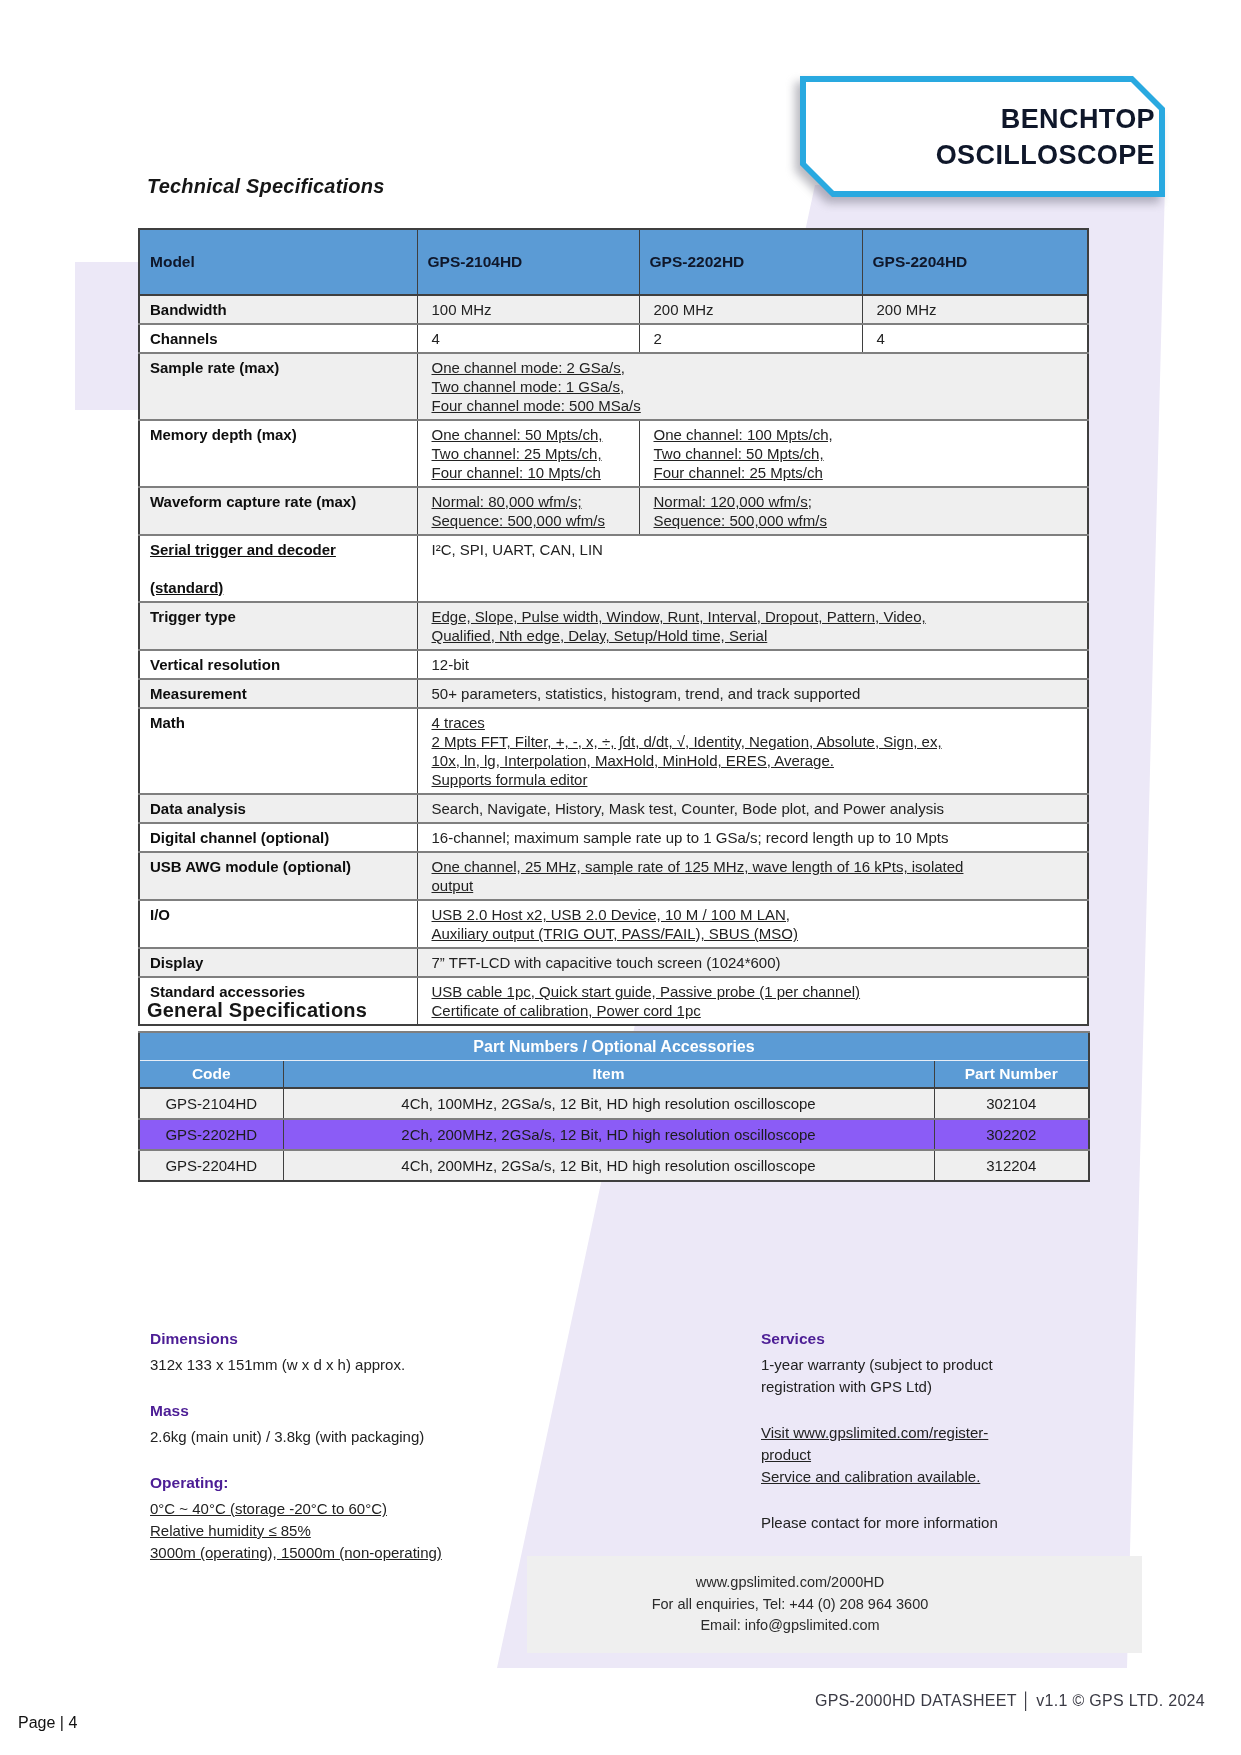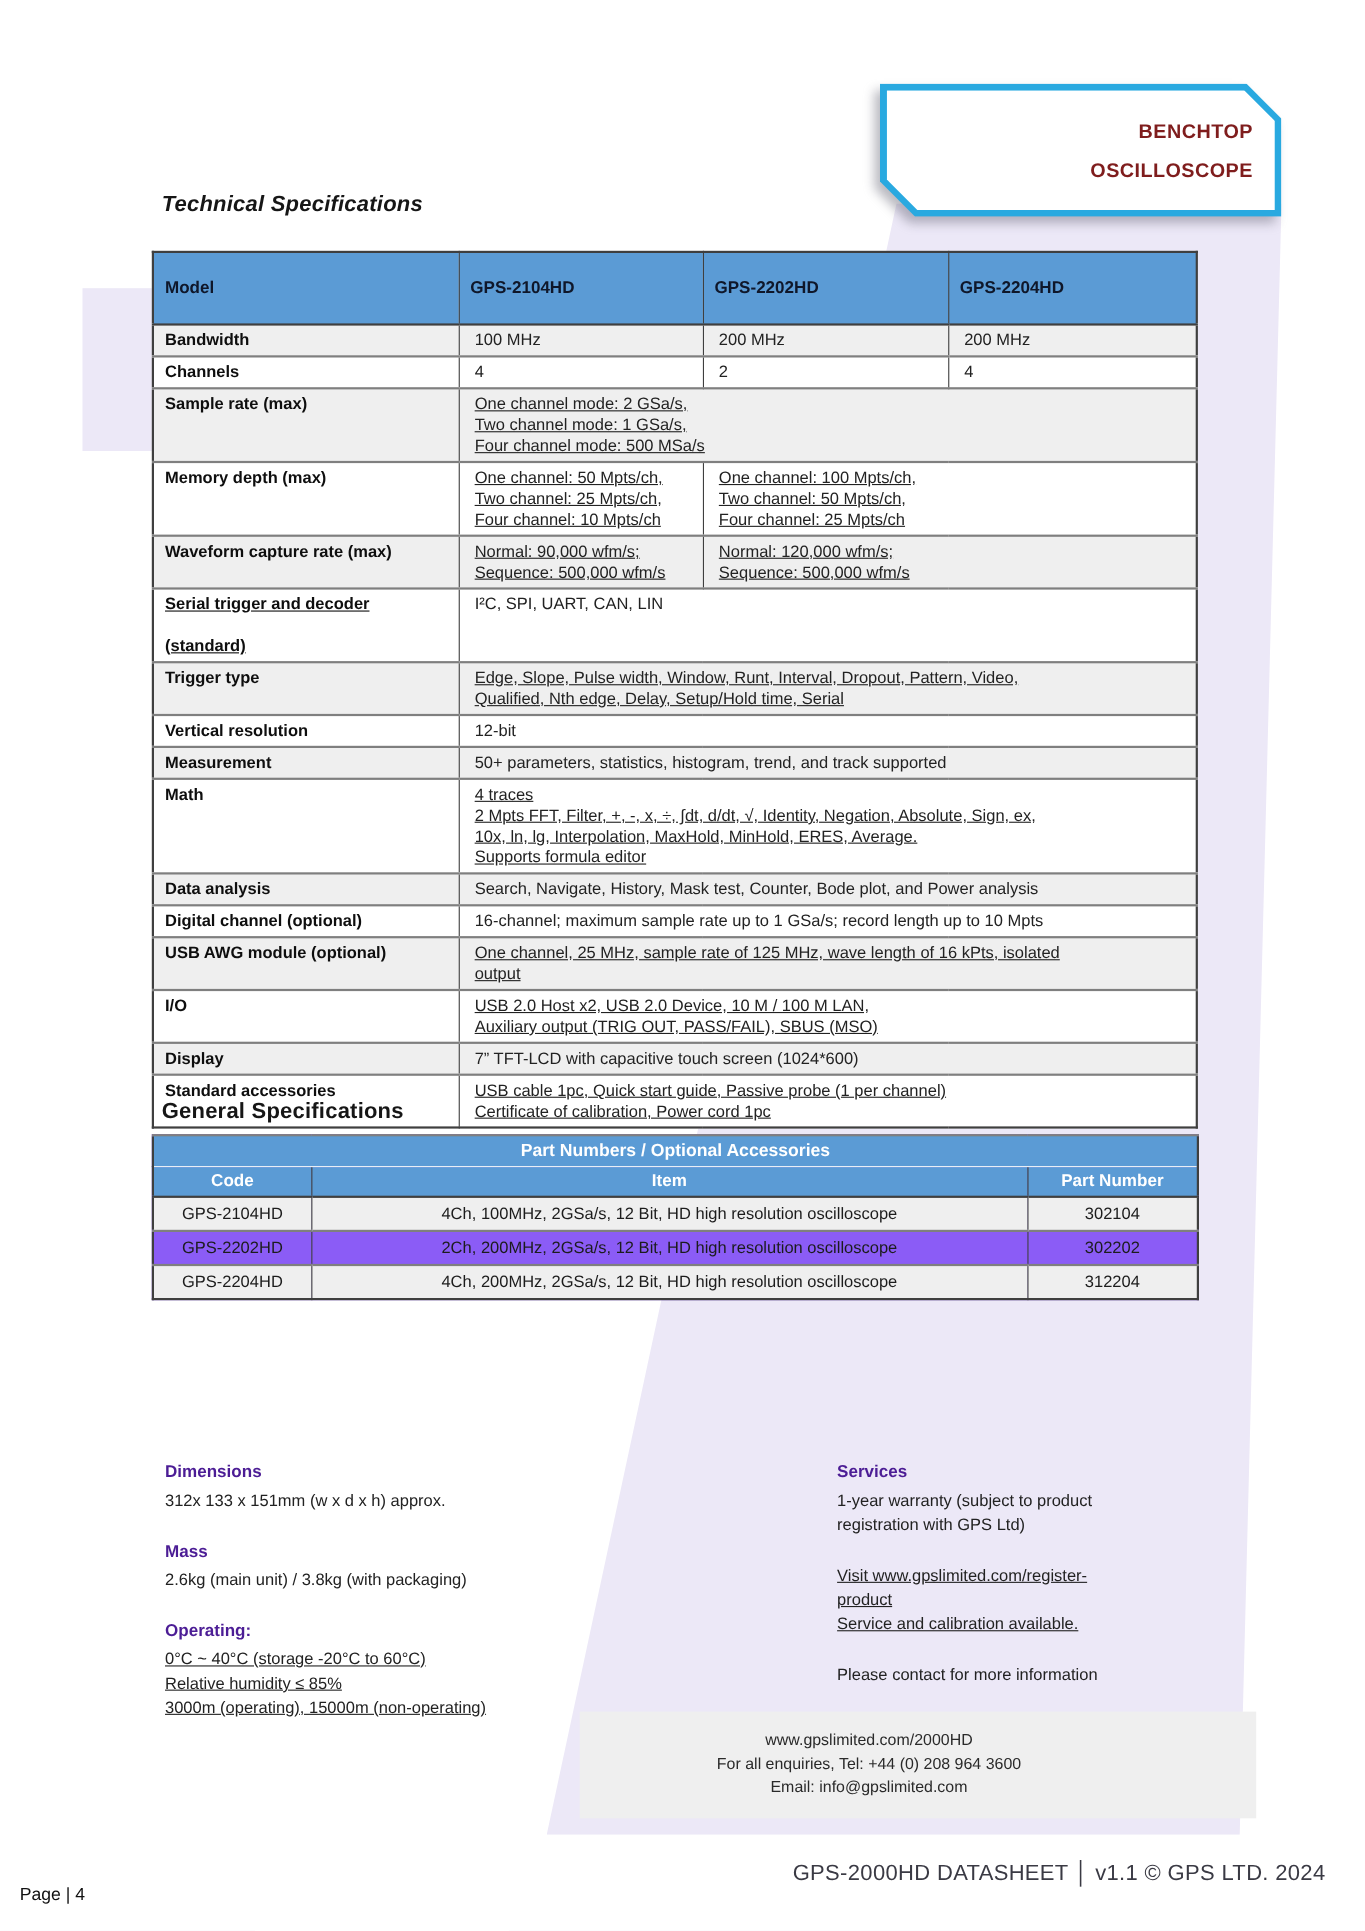--- a/index.html
+++ b/index.html
@@ -29,21 +29,21 @@
   }
   .badge-outer {
     position:relative; width:100%; height:100%; background:#29A9E0;
     clip-path: polygon(0 0, calc(100% - 32px) 0, 100% 32px, 100% 100%, 32px 100%, 0 calc(100% - 32px));
   }
   .badge-inner {
     position:absolute; inset:6px; background:#ffffff;
     clip-path: polygon(0 0, calc(100% - 28px) 0, 100% 28px, 100% 100%, 28px 100%, 0 calc(100% - 28px));
     display:flex; align-items:center; justify-content:flex-end;
   }
-  .badge-text { text-align:right; padding-right:20px; font-weight:bold; font-size:18px; line-height:36px; color:#7f1d1d; letter-spacing:0.4px; }
+  .badge-text { text-align:right; padding-right:4px; font-weight:bold; font-size:27px; line-height:36px; color:#0f172a; letter-spacing:0.4px; }
   .badge-text span { display:block; }
 
   .section-heading {
     position:absolute; z-index:2; font-size:20px; font-weight:bold; color:#161616; letter-spacing:0.2px;
   }
   #ts-heading { left:147px; top:158px;font-style:italic; }
   #gs-heading { left:147px; top:982px; }
 
   
   .spec-table {
@@ -93,21 +93,21 @@
   .info-text { margin:0 0 24px 0; }
   .info-text.last { margin-bottom:0; }
 
   
   .contact-block {
     position:absolute; left:530px; top:1572px; width:520px; z-index:2;
     text-align:center; font-size:14.5px; line-height:21.5px; color:#2a2a2a;
   }
   .doc-footer {
     position:absolute; right:36px; top:1692px; z-index:2;
-    font-size:20px; color:#3a3a44; letter-spacing:0.3px;
+    font-size:16px; color:#3a3a44; letter-spacing:0.3px;
   }
   .page-num {
     position:absolute; left:18px; top:1714px; z-index:2;
     font-size:16px; color:#111111;
   }
 </style>
 </head>
 <body>
 
 <div class="page">
@@ -167,21 +167,21 @@
         <td class="lbl">Memory depth (max)</td>
         <td class="c ml">One channel: 50 Mpts/ch,
 Two channel: 25 Mpts/ch,
 Four channel: 10 Mpts/ch</td>
         <td class="c ml" colspan="2">One channel: 100 Mpts/ch,
 Two channel: 50 Mpts/ch,
 Four channel: 25 Mpts/ch</td>
       </tr>
       <tr>
         <td class="lbl">Waveform capture rate (max)</td>
-        <td class="c ml">Normal: 90,000 wfm/s;
+        <td class="c ml">Normal: 80,000 wfm/s;
 Sequence: 500,000 wfm/s</td>
         <td class="c ml" colspan="2">Normal: 120,000 wfm/s;
 Sequence: 500,000 wfm/s</td>
       </tr>
       <tr>
         <td class="lbl ml">Serial trigger and decoder
 
 (standard)</td>
         <td class="c" colspan="3">I²C, SPI, UART, CAN, LIN</td>
       </tr>

